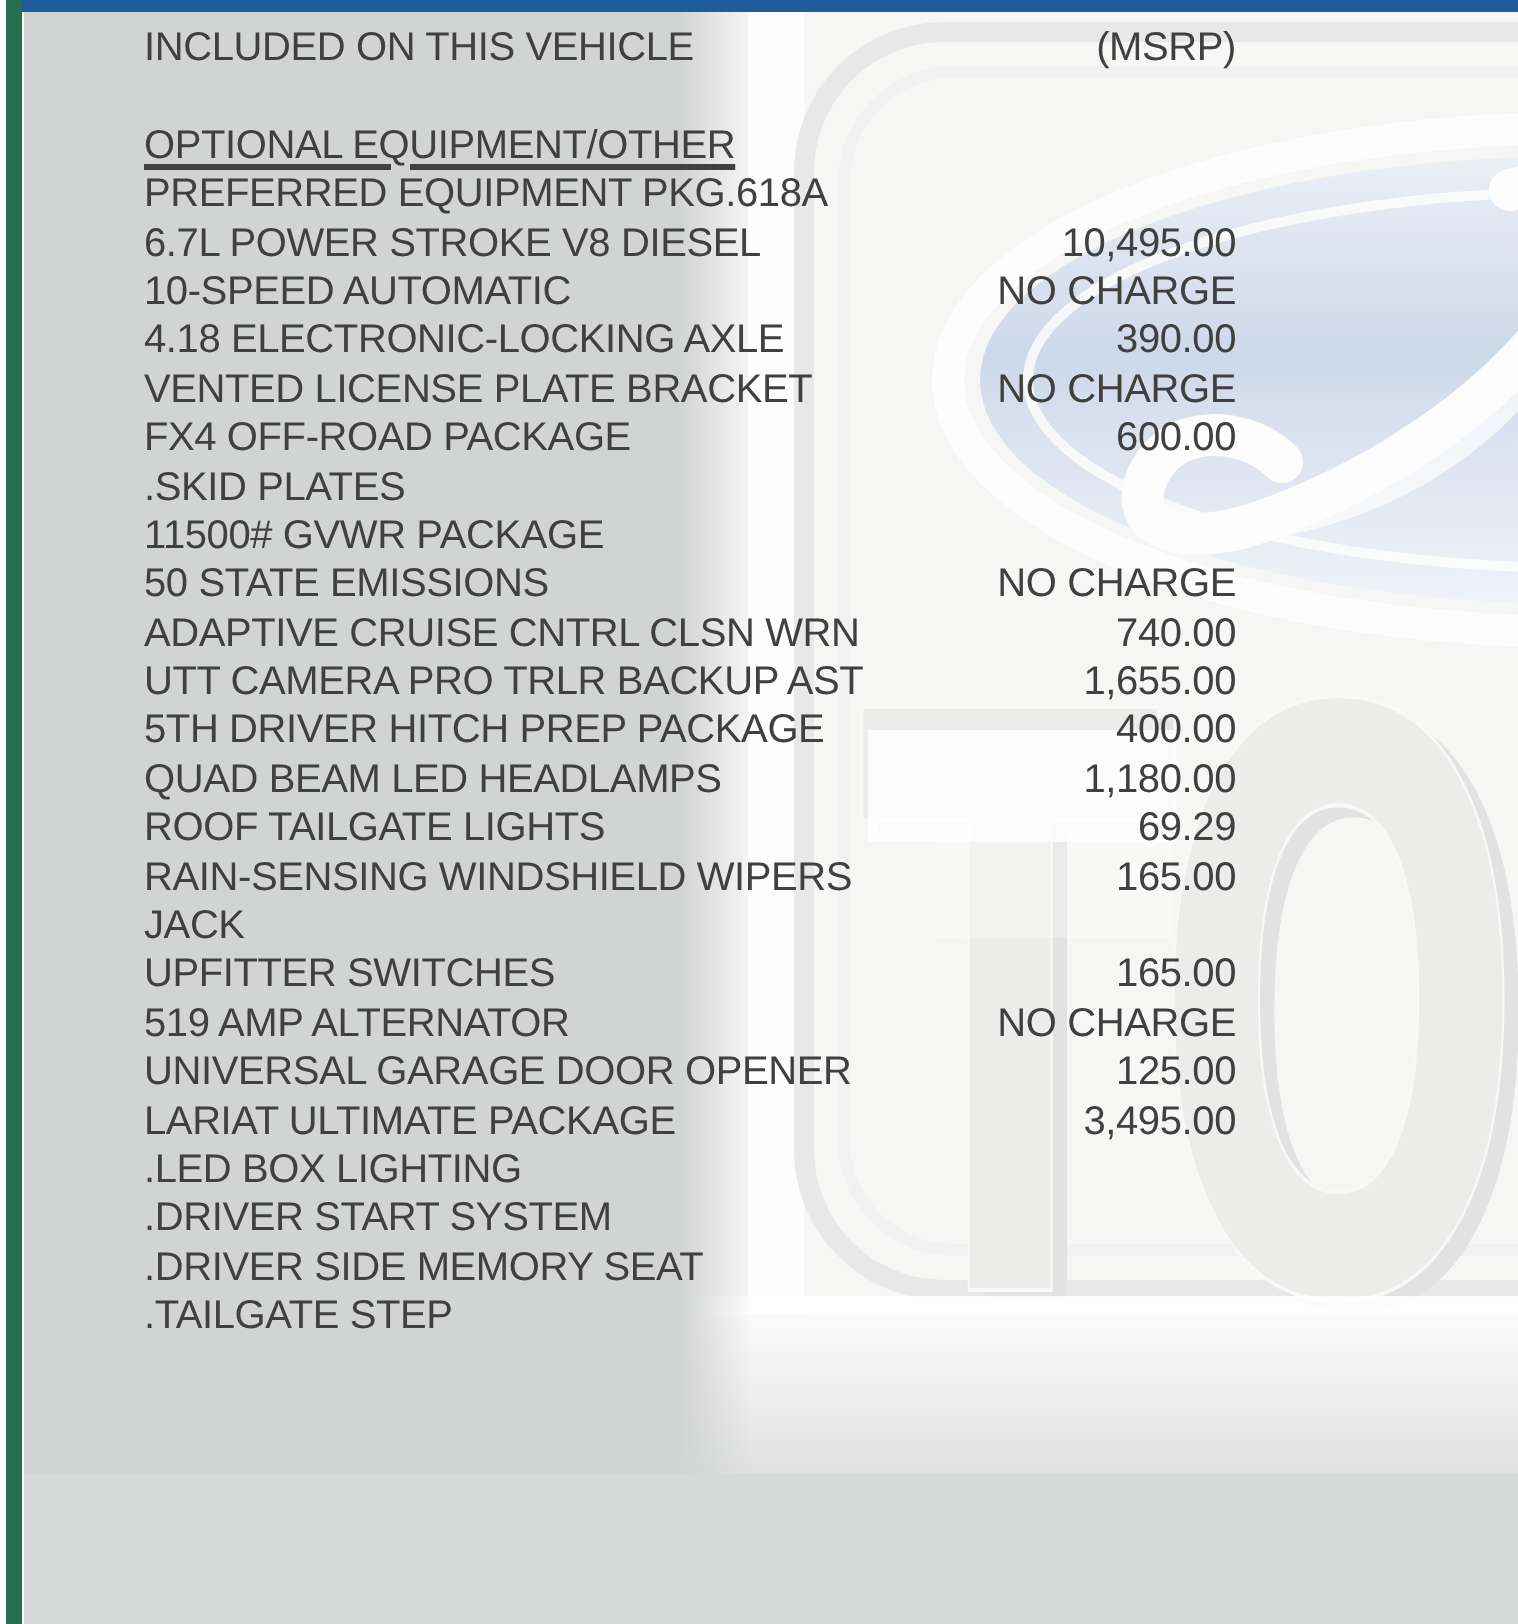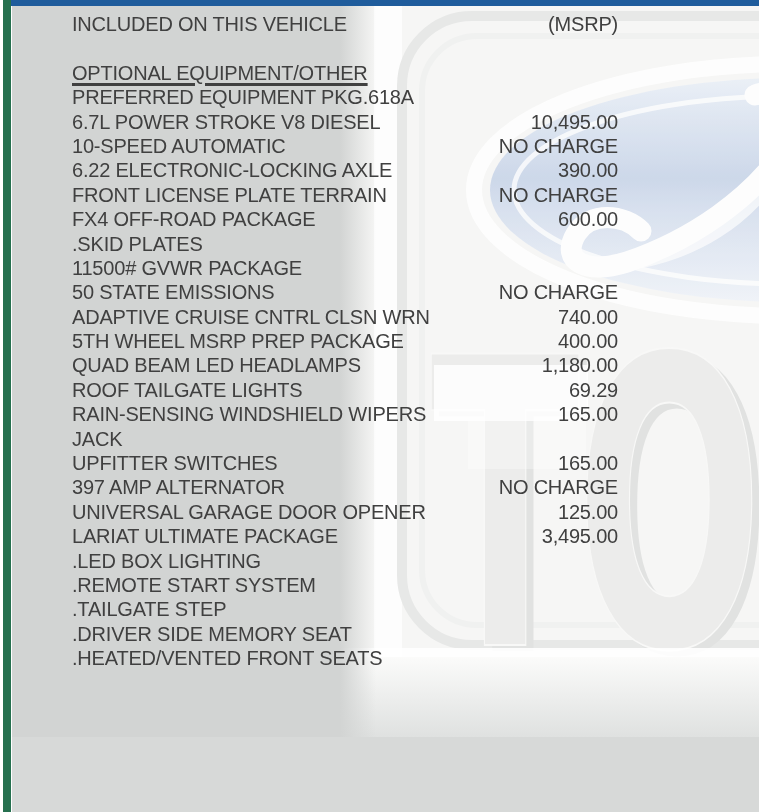--- a/index.html
+++ b/index.html
@@ -101,26 +101,26 @@
           <span class="price">10,495.00</span>
         </div>
 
         <div class="row">
           <span class="name">10-SPEED AUTOMATIC</span>
           <span class="price">NO CHARGE</span>
         </div>
 
 
         <div class="row">
-          <span class="name">6.22 ELECTRONIC-LOCKING AXLE</span>
+          <span class="name">4.18 ELECTRONIC-LOCKING AXLE</span>
           <span class="price">390.00</span>
         </div>
 
         <div class="row">
-          <span class="name">FRONT LICENSE PLATE TERRAIN</span>
+          <span class="name">VENTED LICENSE PLATE BRACKET</span>
           <span class="price">NO CHARGE</span>
         </div>
 
         <div class="row">
           <span class="name">FX4 OFF-ROAD PACKAGE</span>
           <span class="price">600.00</span>
         </div>
 
         <div class="row">
           <span class="name">.SKID PLATES</span>
@@ -136,23 +136,27 @@
         <div class="row">
           <span class="name">50 STATE EMISSIONS</span>
           <span class="price">NO CHARGE</span>
         </div>
 
         <div class="row">
           <span class="name">ADAPTIVE CRUISE CNTRL CLSN WRN</span>
           <span class="price">740.00</span>
         </div>
 
-
-        <div class="row">
-          <span class="name">5TH WHEEL MSRP PREP PACKAGE</span>
+        <div class="row">
+          <span class="name">UTT CAMERA PRO TRLR BACKUP AST</span>
+          <span class="price">1,655.00</span>
+        </div>
+
+        <div class="row">
+          <span class="name">5TH DRIVER HITCH PREP PACKAGE</span>
           <span class="price">400.00</span>
         </div>
 
         <div class="row">
           <span class="name">QUAD BEAM LED HEADLAMPS</span>
           <span class="price">1,180.00</span>
         </div>
 
         <div class="row">
           <span class="name">ROOF TAILGATE LIGHTS</span>
@@ -168,54 +172,50 @@
           <span class="name">JACK</span>
           <span class="price"></span>
         </div>
 
         <div class="row">
           <span class="name">UPFITTER SWITCHES</span>
           <span class="price">165.00</span>
         </div>
 
         <div class="row">
-          <span class="name">397 AMP ALTERNATOR</span>
+          <span class="name">519 AMP ALTERNATOR</span>
           <span class="price">NO CHARGE</span>
         </div>
 
         <div class="row">
           <span class="name">UNIVERSAL GARAGE DOOR OPENER</span>
           <span class="price">125.00</span>
         </div>
 
         <div class="row">
           <span class="name">LARIAT ULTIMATE PACKAGE</span>
           <span class="price">3,495.00</span>
         </div>
 
         <div class="row">
           <span class="name">.LED BOX LIGHTING</span>
           <span class="price"></span>
         </div>
 
         <div class="row">
-          <span class="name">.REMOTE START SYSTEM</span>
+          <span class="name">.DRIVER START SYSTEM</span>
+          <span class="price"></span>
+        </div>
+
+        <div class="row">
+          <span class="name">.DRIVER SIDE MEMORY SEAT</span>
           <span class="price"></span>
         </div>
 
         <div class="row">
           <span class="name">.TAILGATE STEP</span>
           <span class="price"></span>
         </div>
 
-        <div class="row">
-          <span class="name">.DRIVER SIDE MEMORY SEAT</span>
-          <span class="price"></span>
-        </div>
-
-        <div class="row">
-          <span class="name">.HEATED/VENTED FRONT SEATS</span>
-          <span class="price"></span>
-        </div>
       </div>
   </div>
 
 </div>
 
 </body></html>

